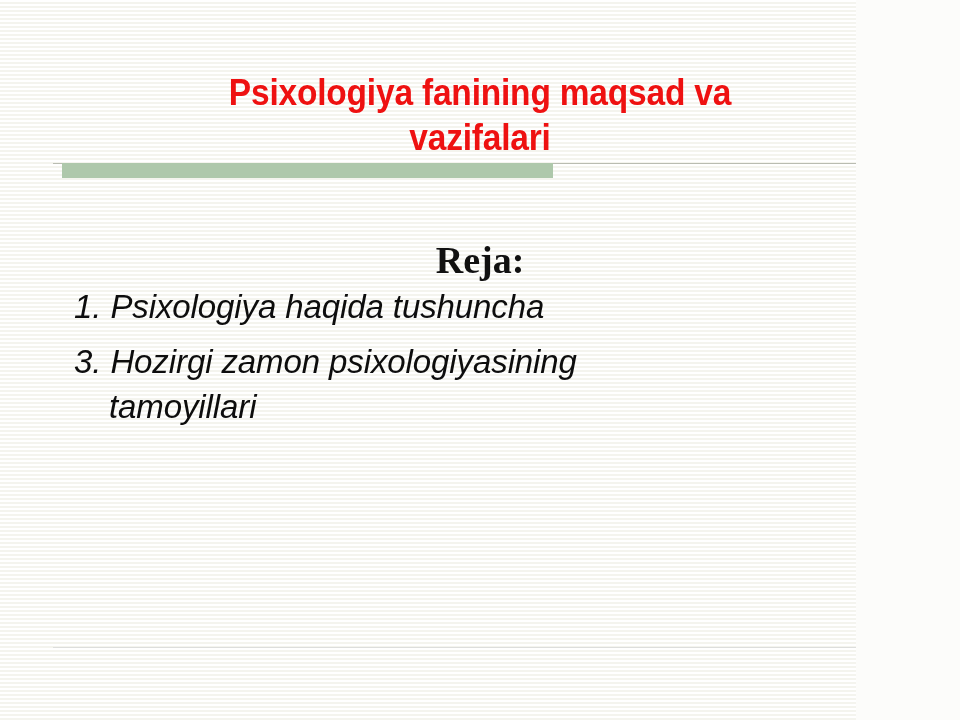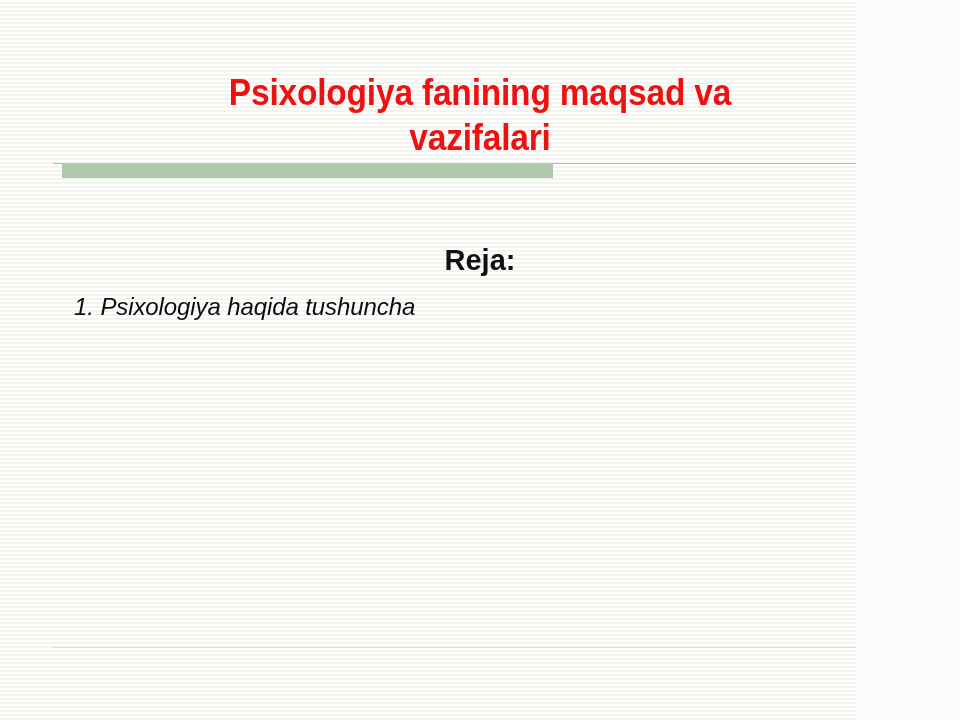--- a/index.html
+++ b/index.html
@@ -80,34 +80,34 @@
   #body-block {
     position: absolute;
     left: 62px;
     top: 240px;
     width: 836px;
   }
 
   #reja-heading {
     display: block;
     text-align: center;
-    font-family: Liberation Sans, sans-serif;
+    font-family: Liberation Serif, serif;
     font-weight: bold;
-    font-size: 29px;
+    font-size: 38px;
     line-height: 40px;
     color: #111111;
     margin-bottom: 4px;
   }
 
   .outline-item {
     display: block;
     color: #0d0d0d;
     font-family: "Liberation Sans", "DejaVu Sans", sans-serif;
     font-style: italic;
-    font-size: 24px;
+    font-size: 33px;
     line-height: 45px;
     padding-left: 47px;
     text-indent: -35px;
     margin: 0 0 10px 0;
     letter-spacing: -0.1px;
     max-width: 610px;
   }
 
   
   #footer-divider {
@@ -133,17 +133,18 @@
     <div class="rule-line"></div>
     <div class="rule-accent"></div>
   </div>
 
   <div id="body-block">
     <span id="reja-heading">Reja:</span>
 
     <p class="outline-item">1. Psixologiya haqida tushuncha</p>
 
 
+    <p class="outline-item">3. Hozirgi zamon psixologiyasining tamoyillari</p>
   </div>
 
   <div id="footer-divider"></div>
 
 </div>
 
 </body></html>

